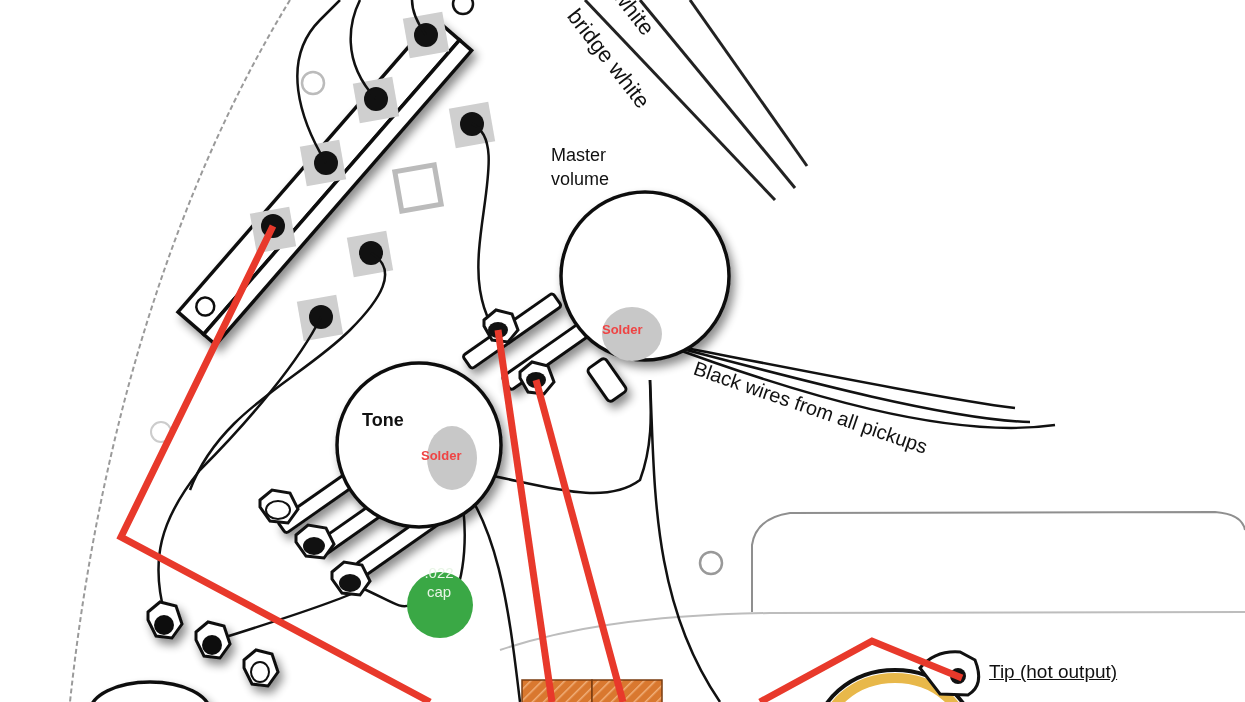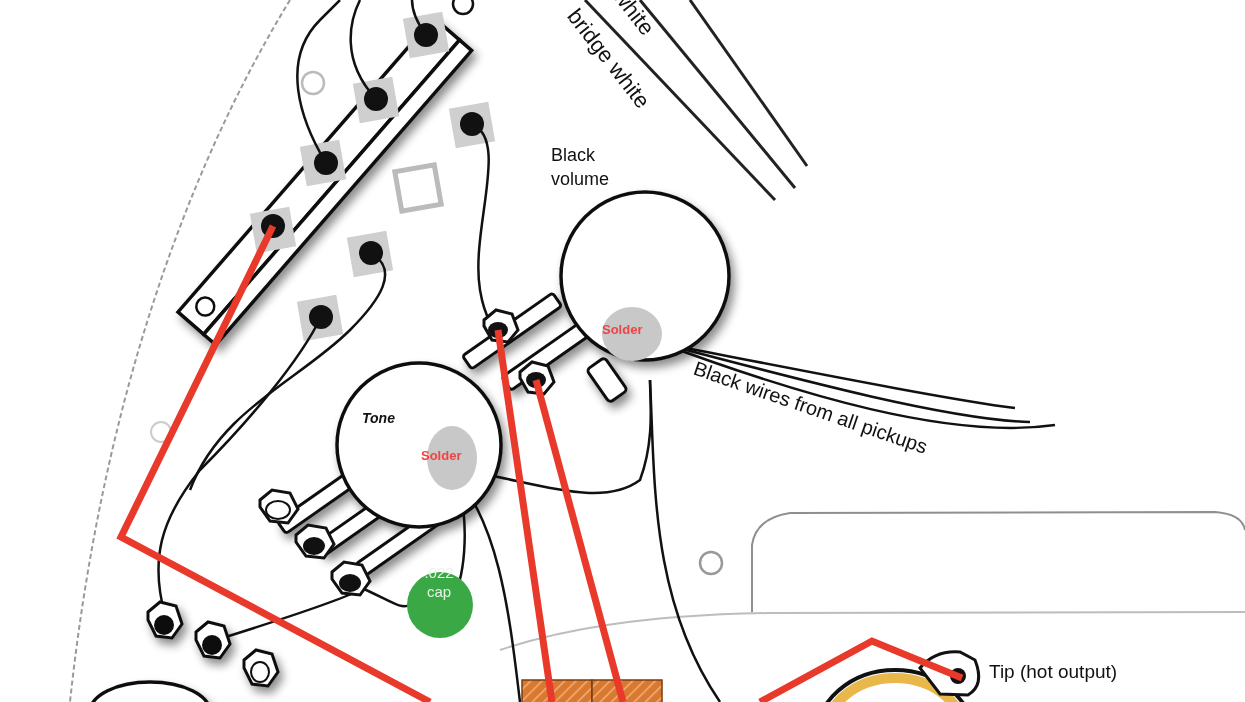--- a/index.html
+++ b/index.html
@@ -1,27 +1,27 @@
 <!DOCTYPE html>
 <html><head>
 <meta charset="utf-8">
 <style>
   html, body { margin: 0; padding: 0; background: #ffffff; }
   body { width: 1245px; height: 702px; overflow: hidden; position: relative; font-family: "Liberation Sans", sans-serif; }
   #diagram { position: absolute; left: 0; top: 0; width: 1245px; height: 702px; }
   .lbl { position: absolute; color: #111; font-family: "Liberation Sans", sans-serif; white-space: nowrap; transform-origin: left top; }
   .lbl-master { left: 551px; top: 143px; font-size: 18px; line-height: 24px; }
-  .lbl-tone { left: 362px; top: 410px; font-size: 14px; font-weight: bold; font-style: italic; }
+  .lbl-tone { left: 362px; top: 410px; font-size: 18px; font-weight: bold; }
   .lbl-solder { font-size: 13px; font-weight: bold; color: #ef4444; }
   .lbl-solder-vol { left: 602px; top: 322px; }
   .lbl-solder-tone { left: 421px; top: 448px; }
   .lbl-black { left: 698px; top: 357px; font-size: 20px; transform: rotate(19deg); }
   .lbl-bridge { left: 582px; top: 4px; font-size: 22px; transform: rotate(52deg); }
   .lbl-white { left: 628px; top: -16px; font-size: 22px; transform: rotate(52deg); }
-  .lbl-tip { left: 989px; top: 661px; font-size: 19px; }
+  .lbl-tip { left: 989px; top: 661px; font-size: 19px; text-decoration: underline; }
   .cap-lbl { position: absolute; left: 408px; top: 563px; width: 62px; text-align: center; color: #e8f5e6; font-size: 15px; line-height: 19px; }
 </style>
 </head>
 <body>
 
 <svg id="diagram" viewBox="0 0 1245 702" xmlns="http://www.w3.org/2000/svg">
   <defs>
     <filter id="shadow" x="-20%" y="-20%" width="140%" height="140%">
       <feGaussianBlur in="SourceAlpha" stdDeviation="5"></feGaussianBlur>
       <feOffset dx="4" dy="6" result="o"></feOffset>
@@ -160,21 +160,21 @@
     <polyline points="273,226 121,537 430,702"></polyline>
     <line x1="498" y1="330" x2="552" y2="702"></line>
     <line x1="536" y1="380" x2="623" y2="702"></line>
     <polyline points="760,702 872,641 962,678"></polyline>
   </g>
 </svg>
 
 <div class="lbl lbl-white">white</div>
 <div class="lbl lbl-bridge">bridge white</div>
 <div class="lbl lbl-master">
-  <div>Black</div>
+  <div>Master</div>
   <div>volume</div>
 </div>
 <div class="lbl lbl-solder lbl-solder-vol">Solder</div>
 <div class="lbl lbl-tone">Tone</div>
 <div class="lbl lbl-solder lbl-solder-tone">Solder</div>
 <div class="lbl lbl-black">Black wires from all pickups</div>
 <div class="cap-lbl">
   <div>.022</div>
   <div>cap</div>
 </div>

